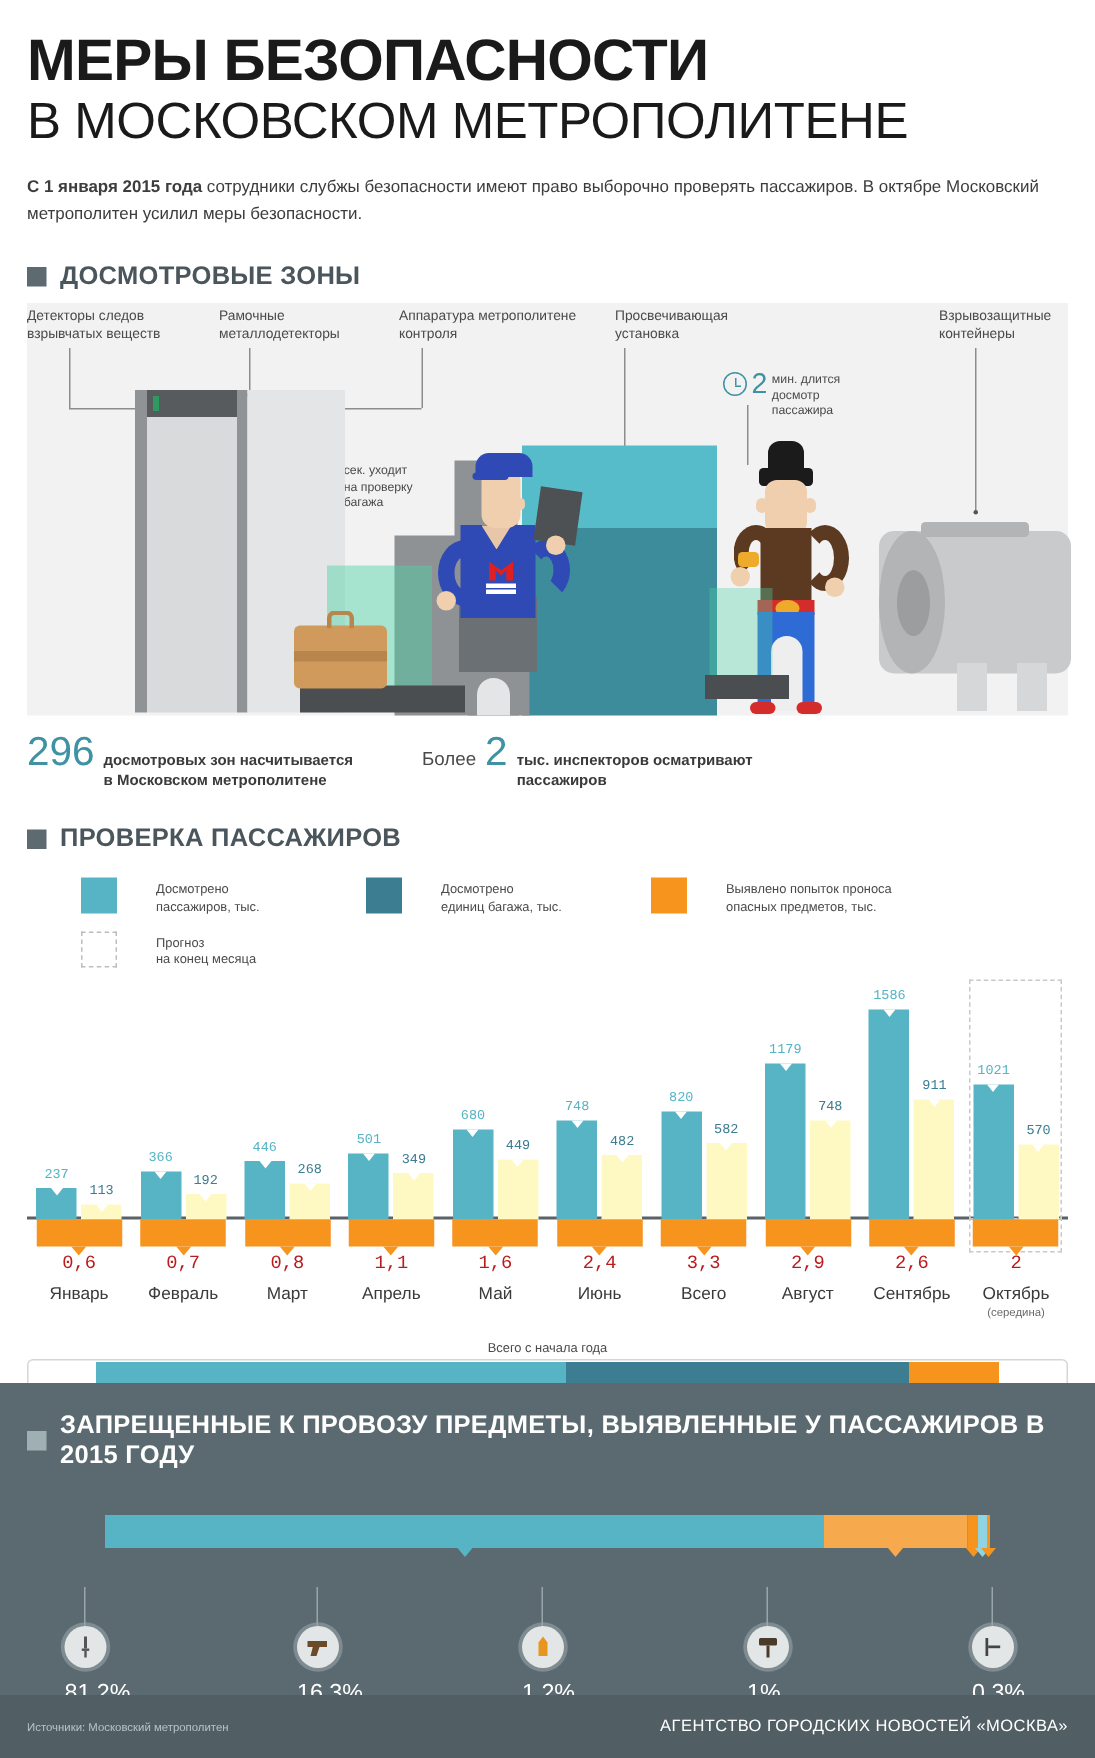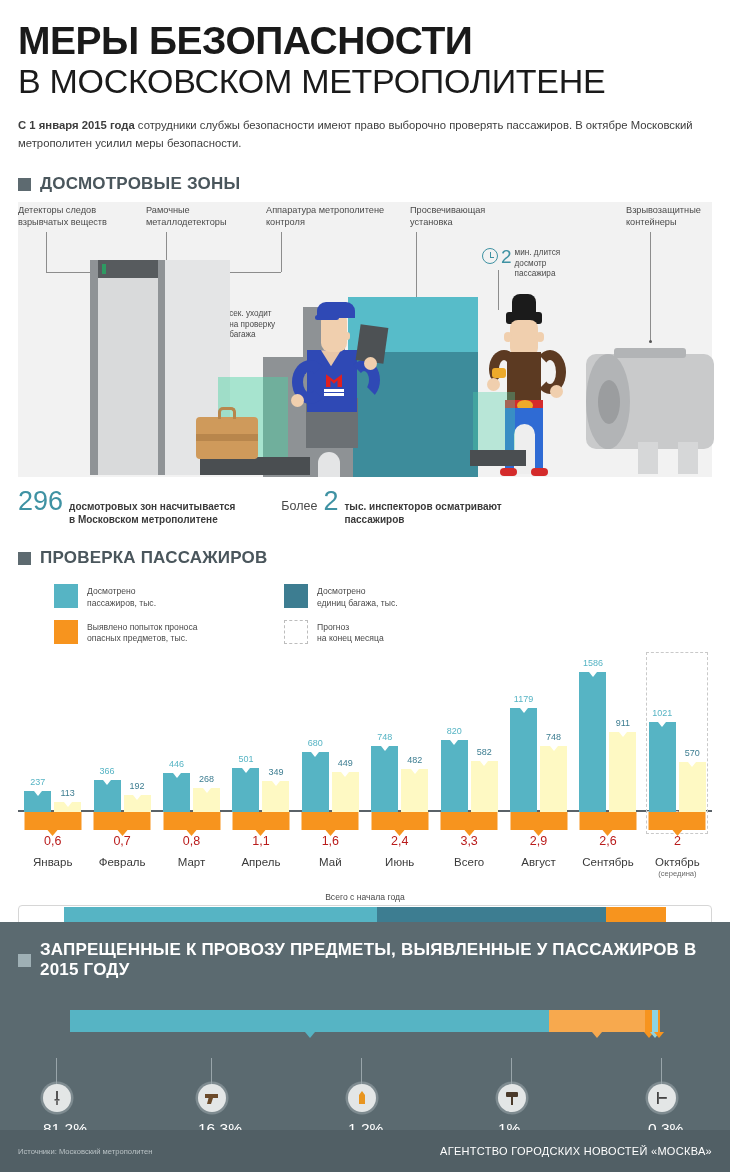--- a/index.html
+++ b/index.html
@@ -60,29 +60,29 @@
   
   .zstats { display: flex; padding: 0 18px; margin-top: 11px; gap: 46px; }
   .zstat { display: flex; align-items: baseline; gap: 6px; }
   .zstat-pre { font-size: 12.5px; color: #4a4a4a; }
   .zstat-num { font-size: 27px; color: #3f92a3; line-height: 1; font-weight: normal; }
   .zstat-txt { font-size: 10px; line-height: 1.3; color: #3a3a3a; font-weight: bold; }
 
   
   .chart-sec { margin-top: 22px; padding: 0 18px; }
   .legend { display: flex; flex-wrap: wrap; margin-top: 16px; padding-left: 36px; }
-  .lg { display: flex; gap: 9px; width: 230px; margin-bottom: 11px; align-items: flex-start; }
+  .lg { display: flex; gap: 26px; width: 190px; margin-bottom: 11px; align-items: flex-start; }
   .lg-sw { width: 24px; height: 24px; flex: none; }
   .lg-sw.dash { background: #fff; border: 1.4px dashed #bdbdbd; }
   .lg-tx { font-size: 8.6px; line-height: 1.32; color: #4a4a4a; padding-top: 2px; }
 
   .plot { position: relative; height: 190px; margin-top: 6px; }
   .axis { position: absolute; left: 0; right: 0; bottom: 40px; height: 1.6px; background: #5a6268; }
   .cols { position: absolute; left: 0; right: 0; bottom: 0; top: 0; display: flex; }
-  .col { flex: 1; position: relative; }
+  .col { flex: 1; position: relative; font-family: Liberation Mono, monospace; }
   .bars { position: absolute; bottom: 40px; left: 0; right: 0; height: 150px;
           display: flex; align-items: flex-end; justify-content: center; gap: 3px; }
   .bar { width: 27px; position: relative; }
   .bar.a { background: #56b4c4; }
   .bar.b { background: #fef9c3; }
   .bval {
     position: absolute; left: 50%; transform: translateX(-50%); bottom: 100%;
     margin-bottom: 4px; font-size: 9px; white-space: nowrap;
   }
   .bval.a { color: #56b4c4; }

